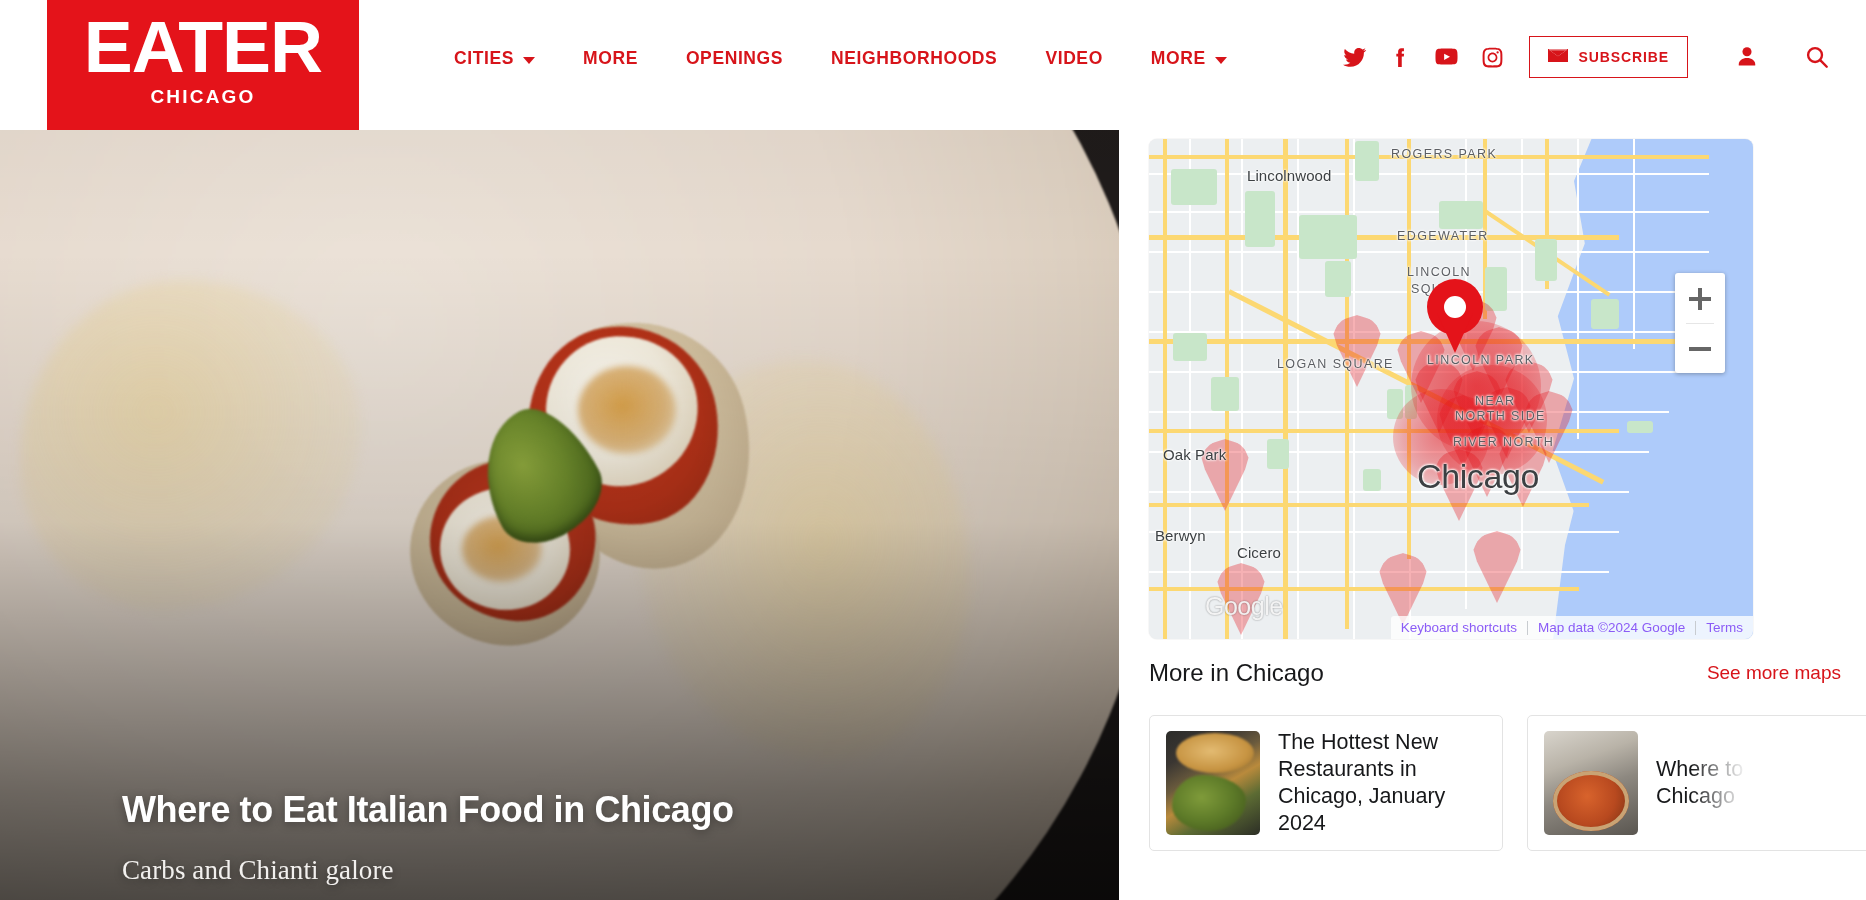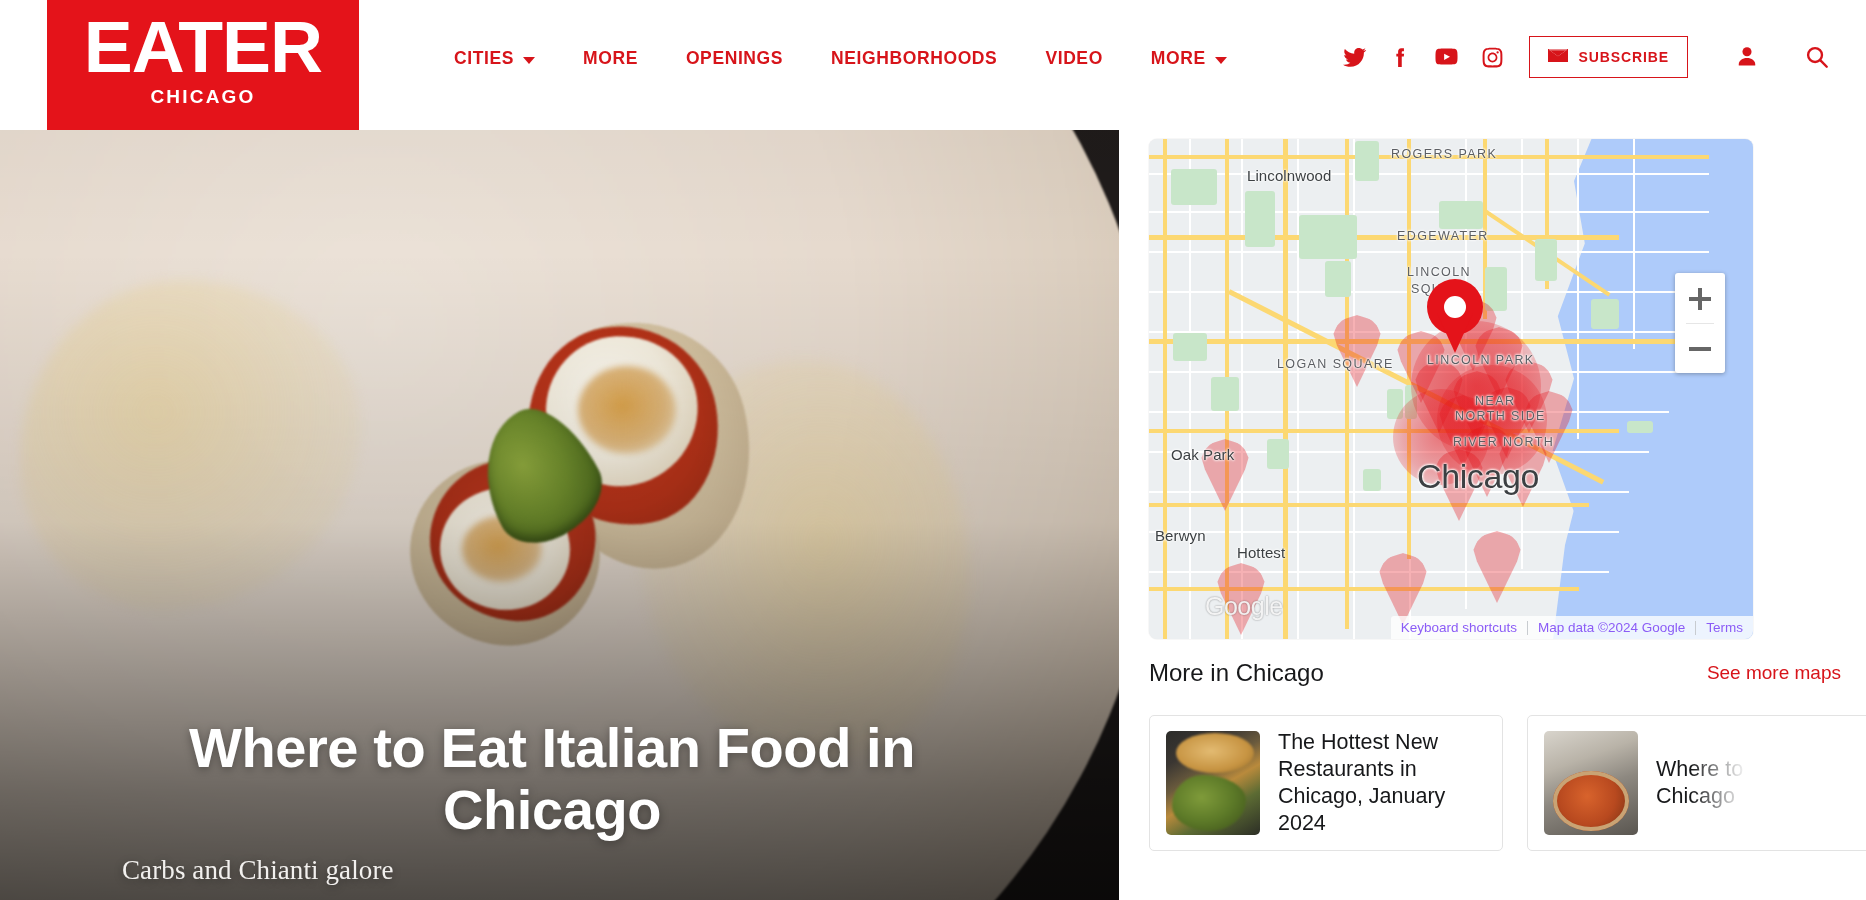--- a/index.html
+++ b/index.html
@@ -167,22 +167,22 @@
     box-shadow: inset 2px -6px 10px rgba(30,45,10,0.5);
   }
   .hero-vignette {
     position: absolute; inset: 0;
     background: linear-gradient(to bottom, rgba(0,0,0,0.05) 0%, rgba(0,0,0,0) 28%, rgba(0,0,0,0.10) 58%, rgba(0,0,0,0.52) 88%, rgba(0,0,0,0.66) 100%);
   }
   .hero-text {
     position: absolute; left: 122px; bottom: 14px; width: 860px; z-index: 20;
   }
   .hero-title {
-    color: #fff; font-size: 56px; line-height: 62px; font-weight: 700;
-    letter-spacing: -0.4px; text-shadow: 0 2px 10px rgba(0,0,0,0.35); text-align: center;
+    color: #fff; font-size: 36px; line-height: 62px; font-weight: 700;
+    letter-spacing: -0.4px; text-shadow: 0 2px 10px rgba(0,0,0,0.35);
   }
   .hero-sub {
     color: #f2f0ee; font-size: 27px; margin-top: 14px;
     font-family: "Liberation Serif", serif; letter-spacing: 0.1px;
     text-shadow: 0 2px 8px rgba(0,0,0,0.4);
   }
 
   
   .rail {
     position: absolute; left: 1119px; top: 0; width: 747px; height: 900px;
@@ -464,23 +464,23 @@
             <div class="map-label" style="left: 242px; top: 8px;">ROGERS PARK</div>
             <div class="map-label dark" style="left: 98px; top: 28px;">Lincolnwood</div>
             <div class="map-label" style="left: 248px; top: 90px;">EDGEWATER</div>
             <div class="map-label" style="left: 258px; top: 126px;">LINCOLN</div>
             <div class="map-label" style="left: 262px; top: 143px;">SQUARE</div>
             <div class="map-label" style="left: 128px; top: 218px;">LOGAN SQUARE</div>
             <div class="map-label" style="left: 278px; top: 214px;">LINCOLN PARK</div>
             <div class="map-label" style="left: 326px; top: 255px;">NEAR</div>
             <div class="map-label" style="left: 306px; top: 270px;">NORTH SIDE</div>
             <div class="map-label" style="left: 304px; top: 296px;">RIVER NORTH</div>
-            <div class="map-label dark" style="left: 14px; top: 307px; padding-left: 8px;">Oak Park</div>
+            <div class="map-label dark" style="left: 14px; top: 307px;">Oak Park</div>
             <div class="map-label dark" style="left: 6px; top: 388px;">Berwyn</div>
-            <div class="map-label dark" style="left: 88px; top: 405px;">Hottest</div>
+            <div class="map-label dark" style="left: 88px; top: 405px;">Cicero</div>
             <div class="map-label city" style="left: 268px; top: 318px;">Chicago</div>
           </div>
 
         <div class="gmaps-logo">Google</div>
       </div>
 
       <div class="map-zoom">
         <button>
           <span class="plus-h" style="left:14px;top:24px;width:22px;height:4px;"></span>
           <span class="plus-v" style="left:23px;top:15px;width:4px;height:22px;"></span>

